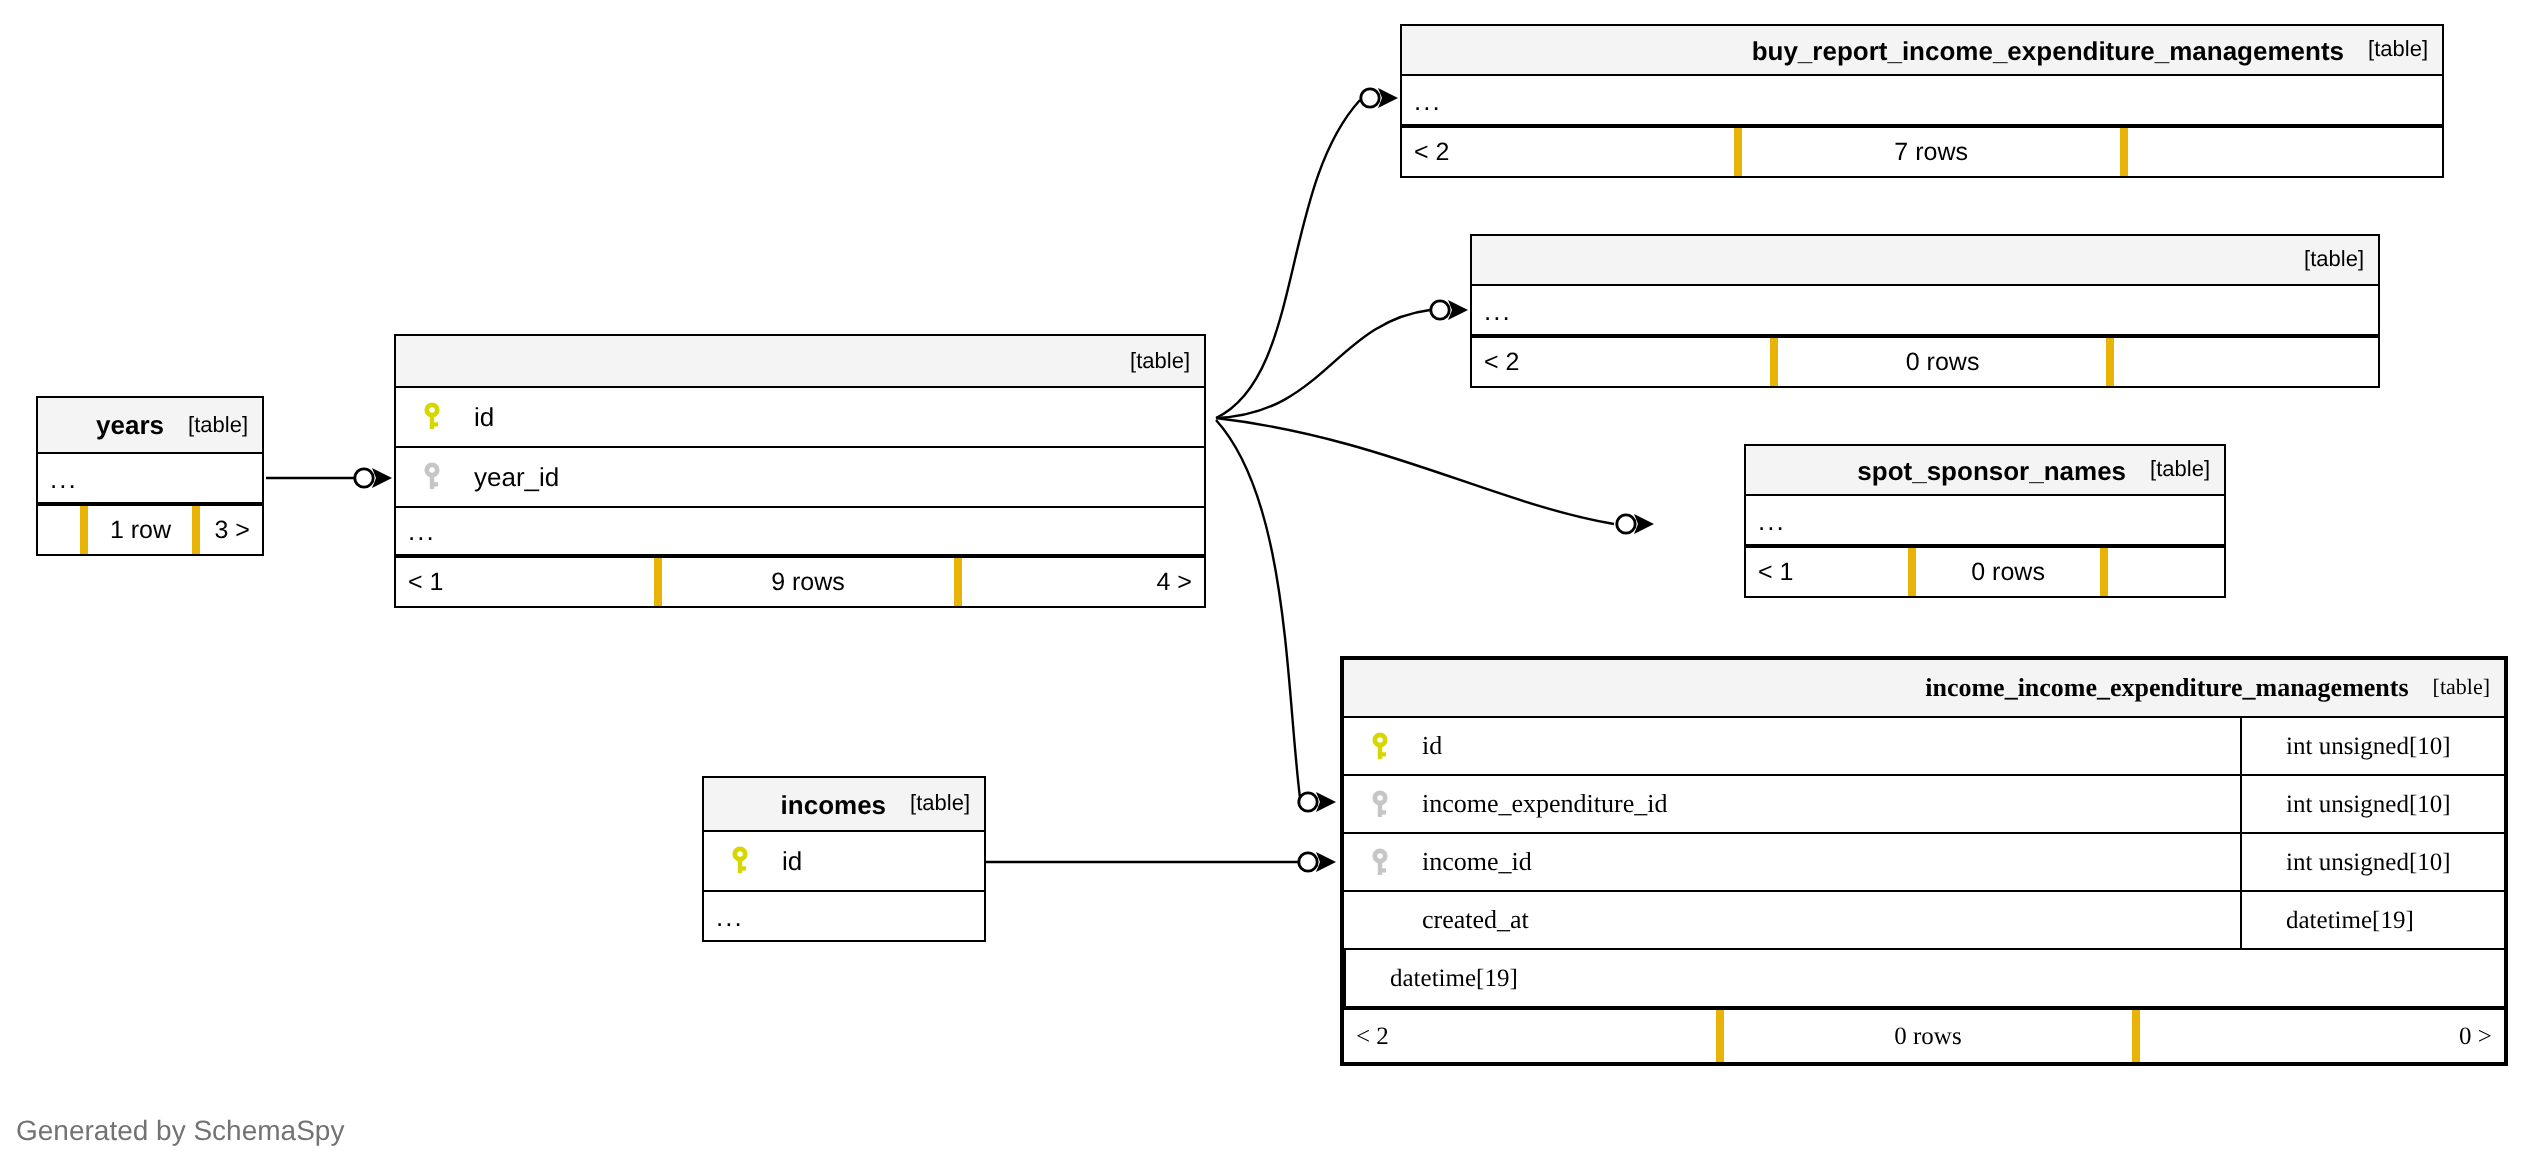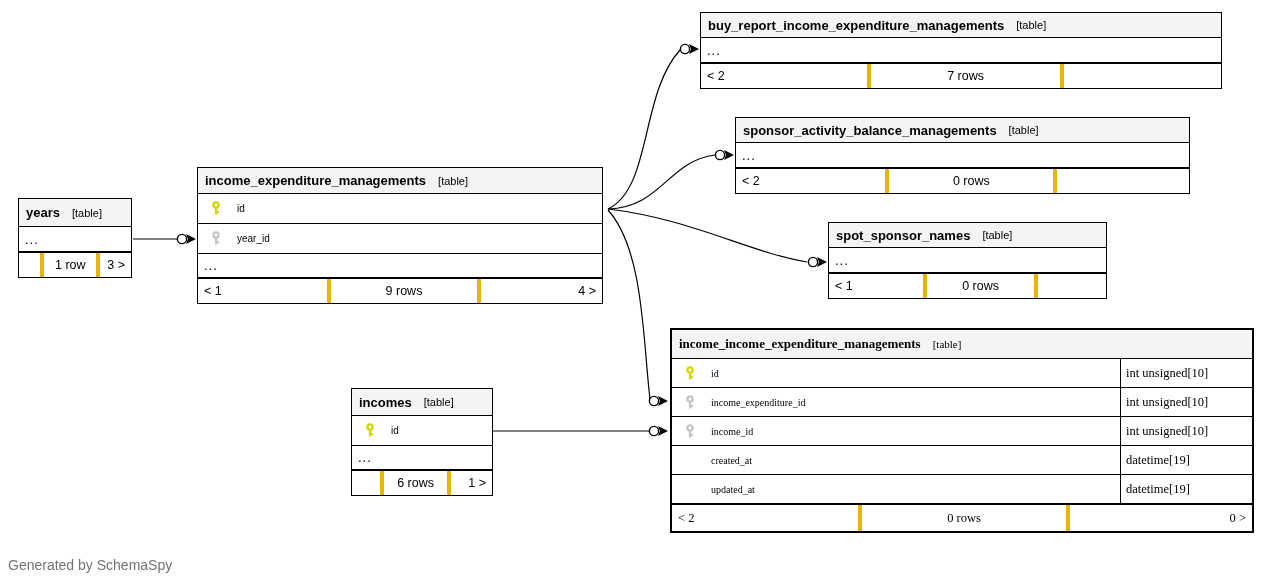--- a/index.html
+++ b/index.html
@@ -15,43 +15,43 @@
   .entity{
     position:absolute;
     background:#fff;
     border:1px solid #000;
     box-sizing:border-box;
     font-size:13px;
   }
   .entity.main{border-width:2px;}
   .ehead{
     background:#f4f4f4;
-    display:flex;justify-content:flex-start;align-items:center;
+    display:flex;justify-content:flex-end;align-items:center;
     padding:0 7px;
     border-bottom:1px solid #000;
     box-sizing:border-box;
     white-space:nowrap;
   }
   .ename{font-weight:bold;}
   .etag{font-weight:normal;font-size:11px;padding-left:12px;}
   .erow{
     display:flex;align-items:stretch;
     border-bottom:1px solid #000;
     box-sizing:border-box;
     white-space:nowrap;
   }
   .erow:last-of-type{border-bottom:none;}
   .rmain{flex:1;display:flex;align-items:center;padding:0 6px;min-width:0;}
   .keyspot{width:13px;margin-right:13px;margin-left:7px;display:flex;align-items:center;flex:0 0 auto;}
-  .clabel{font-size:10px;}
+  .clabel{font-size:13px;}
   .ellipsis-label{font-size:13px;letter-spacing:1px;}
   .rtype{
     border-left:1px solid #000;
     display:flex;align-items:center;
-    padding:0 5px;box-sizing:border-box;
+    padding:0 22px;box-sizing:border-box;
     font-size:12.5px;flex:0 0 auto;
   }
   .efoot{
     display:grid;
     box-sizing:border-box;
     font-size:12.5px;
   }
   .fcell{display:flex;align-items:center;padding:0 6px;box-sizing:border-box;border-left:4px solid #eab308;min-width:0;}
   .fcell:first-child{border-left:none;}
   .fcell.c{justify-content:center;}
@@ -109,21 +109,20 @@
           </div>
         </div>
         <div class="efoot" style="height: 25px; border-top: 1px solid rgb(0, 0, 0); grid-template-columns: 19% 50% 31%;">
           <div class="fcell"></div>
           <div class="fcell c">1 row</div>
           <div class="fcell r">3 &gt;</div>
         </div>
       </div>
       <div class="entity" style="left: 197px; top: 167px; width: 406px;">
         <div class="ehead" style="height: 26px;">
-          <span class="ename">income_expenditure_managements</span>
           <span class="etag">[table]</span>
         </div>
         <div class="erow" style="height: 30px;">
           <div class="rmain">
             <span class="keyspot">
               <svg width="12" height="15" viewBox="0 0 12 15">
                 <circle cx="5" cy="4" r="2.6" fill="none" stroke="#d6d600" stroke-width="2.4"></circle>
                 <path d="M5 6.8 V13.5 M5 11.2 H8" stroke="#d6d600" stroke-width="2.2" fill="none"></path>
               </svg>
             </span>
@@ -163,35 +162,34 @@
           </div>
         </div>
         <div class="efoot" style="height: 25px; border-top: 1px solid rgb(0, 0, 0); grid-template-columns: 32% 37% 31%;">
           <div class="fcell">&lt; 2</div>
           <div class="fcell c">7 rows</div>
           <div class="fcell r"></div>
         </div>
       </div>
       <div class="entity" style="left: 735px; top: 117px; width: 455px;">
         <div class="ehead" style="height: 25px;">
-          <span class="ename">sponsor_activity_balance_managements</span>
           <span class="etag">[table]</span>
         </div>
         <div class="erow" style="height: 25px;">
           <div class="rmain">
             <span class="ellipsis-label">...</span>
           </div>
         </div>
         <div class="efoot" style="height: 25px; border-top: 1px solid rgb(0, 0, 0); grid-template-columns: 33% 37% 30%;">
           <div class="fcell">&lt; 2</div>
           <div class="fcell c">0 rows</div>
           <div class="fcell r"></div>
         </div>
       </div>
-      <div class="entity" style="left: 828px; top: 222px; width: 279px;">
+      <div class="entity" style="left: 872px; top: 222px; width: 241px;">
         <div class="ehead" style="height: 25px;">
           <span class="ename">spot_sponsor_names</span>
           <span class="etag">[table]</span>
         </div>
         <div class="erow" style="height: 25px;">
           <div class="rmain">
             <span class="ellipsis-label">...</span>
           </div>
         </div>
         <div class="efoot" style="height: 25px; border-top: 1px solid rgb(0, 0, 0); grid-template-columns: 34% 40% 26%;">
@@ -214,25 +212,20 @@
               </svg>
             </span>
             <span class="clabel">id</span>
           </div>
         </div>
         <div class="erow" style="height: 24px;">
           <div class="rmain">
             <span class="ellipsis-label">...</span>
           </div>
         </div>
-        <div class="efoot" style="height: 25px; border-top: 1px solid rgb(0, 0, 0); grid-template-columns: 20% 48% 32%;">
-          <div class="fcell"></div>
-          <div class="fcell c">6 rows</div>
-          <div class="fcell r">1 &gt;</div>
-        </div>
       </div>
       <div class="entity main" style="left: 670px; top: 328px; width: 584px; font-family: Liberation Serif, serif;">
         <div class="ehead" style="height: 29px;">
           <span class="ename">income_income_expenditure_managements</span>
           <span class="etag">[table]</span>
         </div>
         <div class="erow" style="height: 29px;">
           <div class="rmain">
             <span class="keyspot">
               <svg width="12" height="15" viewBox="0 0 12 15">
@@ -269,24 +262,20 @@
           <div class="rtype" style="width: 132px;">int unsigned[10]</div>
         </div>
         <div class="erow" style="height: 29px;">
           <div class="rmain">
             <span class="keyspot"></span>
             <span class="clabel">created_at</span>
           </div>
           <div class="rtype" style="width: 132px;">datetime[19]</div>
         </div>
         <div class="erow" style="height: 29px;">
-          <div class="rmain">
-            <span class="keyspot"></span>
-            <span class="clabel">updated_at</span>
-          </div>
           <div class="rtype" style="width: 132px;">datetime[19]</div>
         </div>
         <div class="efoot" style="height: 27px; border-top: 1px solid rgb(0, 0, 0); grid-template-columns: 32% 36% 32%;">
           <div class="fcell">&lt; 2</div>
           <div class="fcell c">0 rows</div>
           <div class="fcell r">0 &gt;</div>
         </div>
       </div>
     </div>
   <div class="genby">Generated by SchemaSpy</div>

